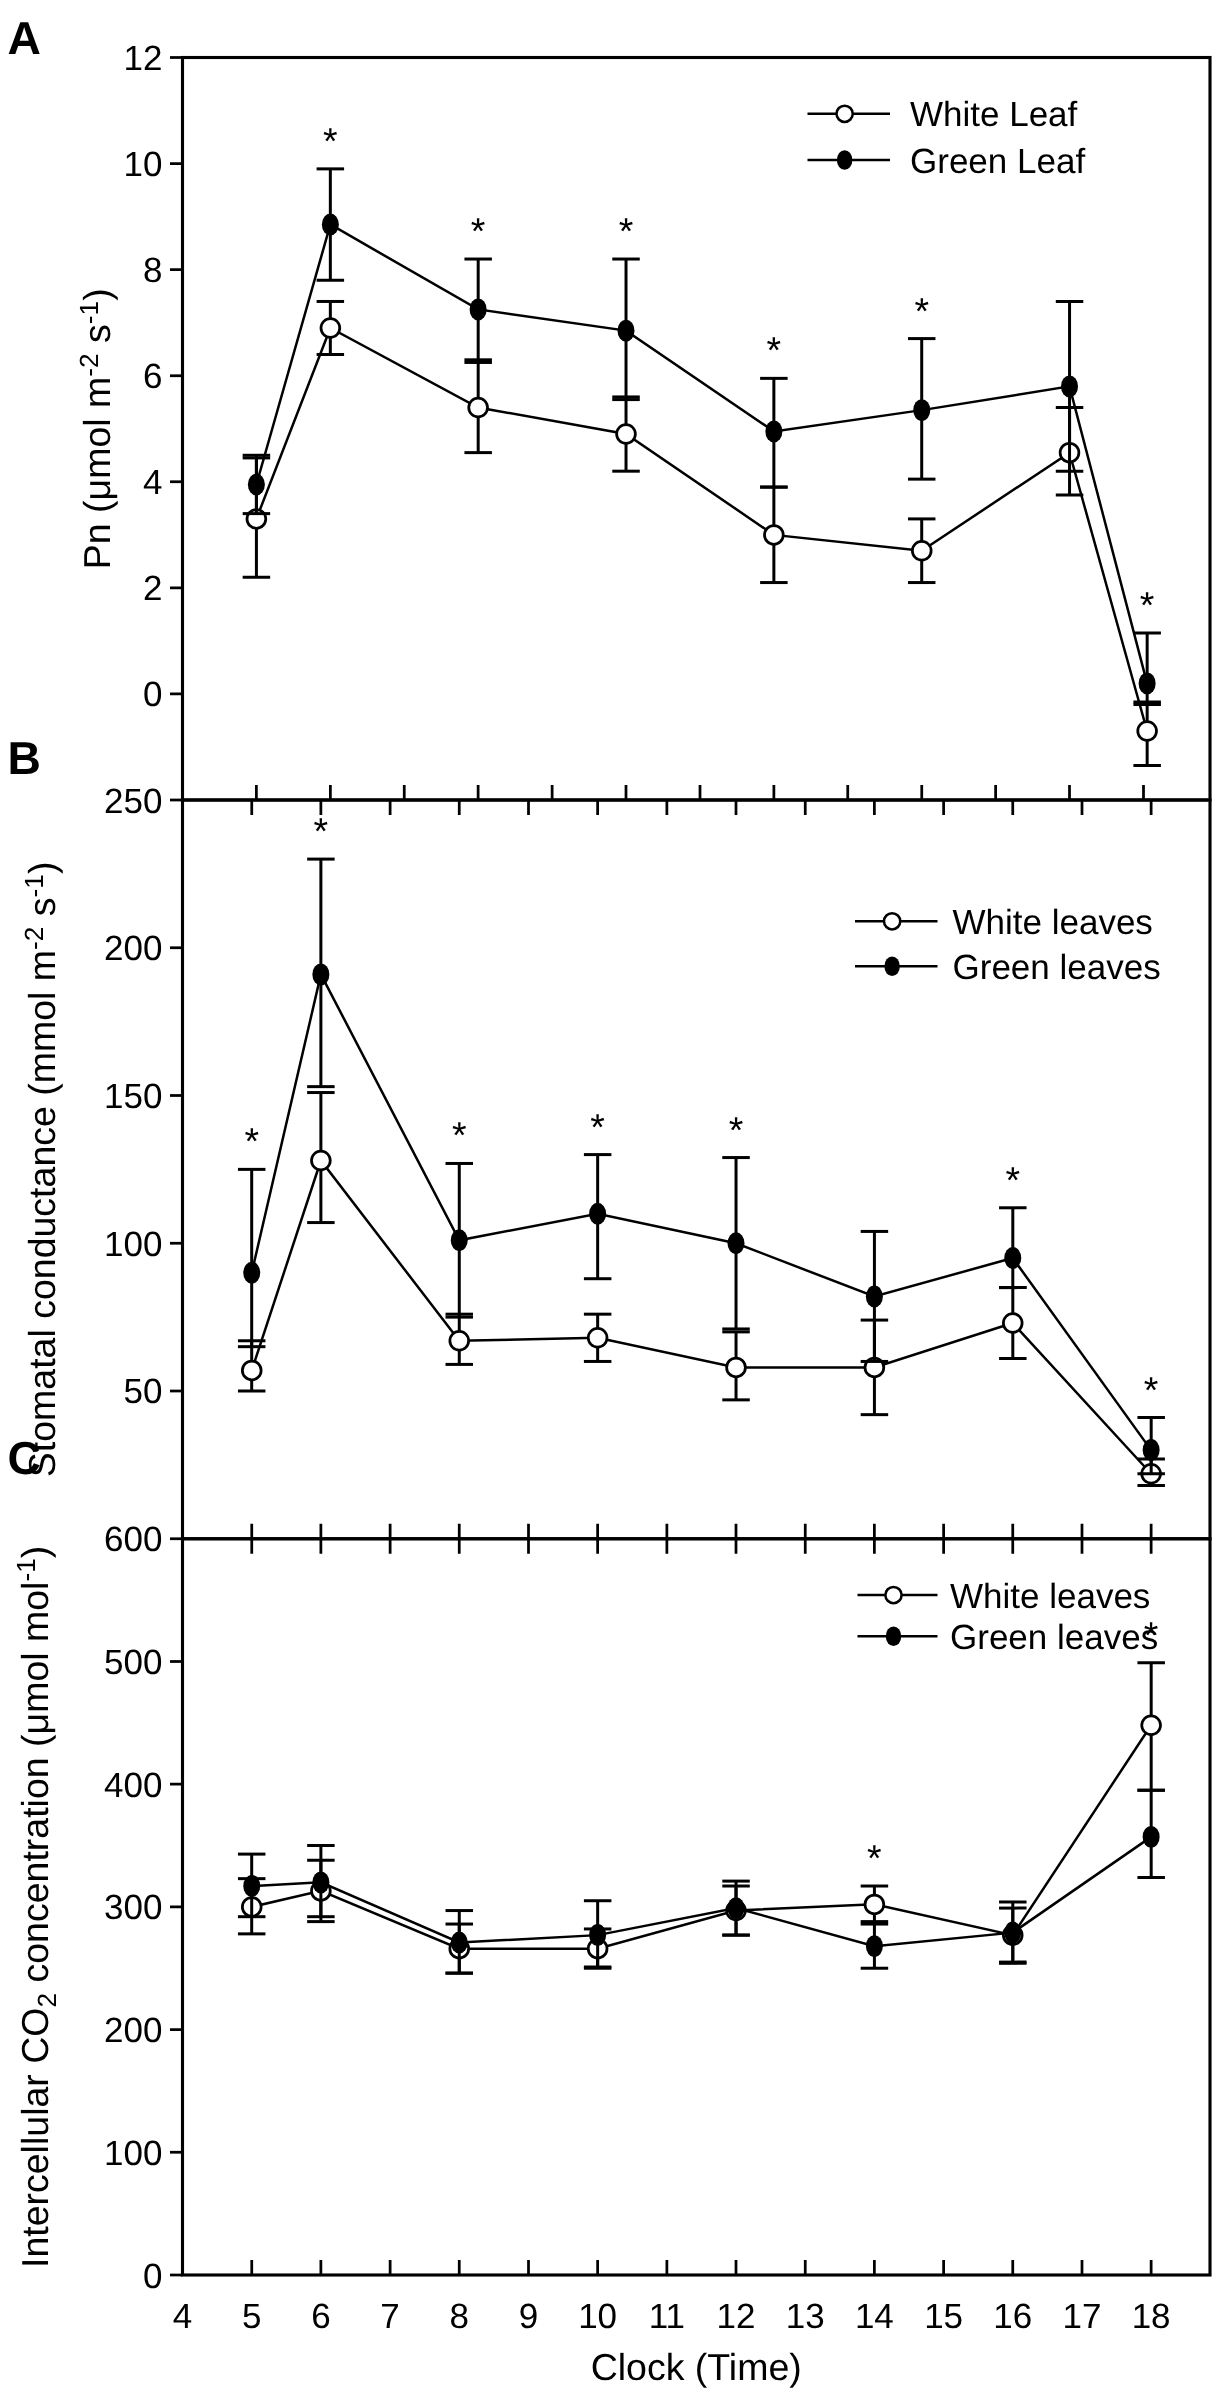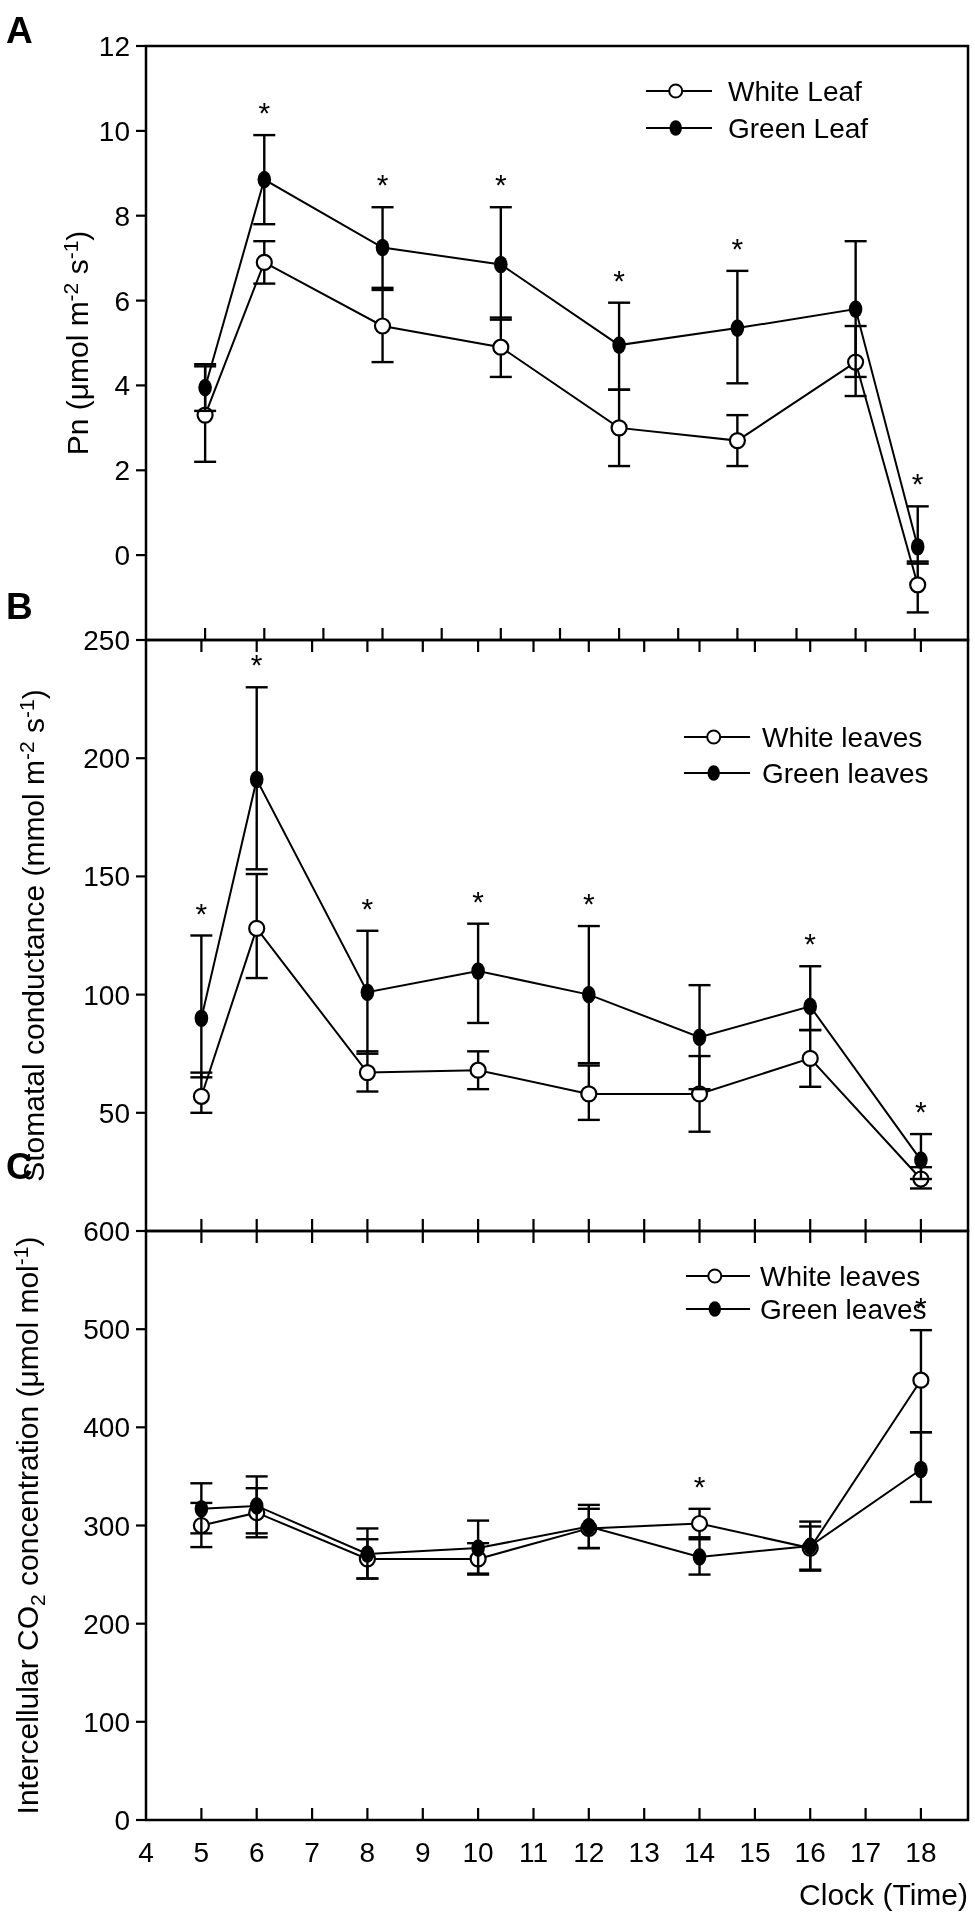--- a/index.html
+++ b/index.html
@@ -3,21 +3,21 @@
 <meta charset="utf-8">
 <style>
   html,body{margin:0;padding:0;background:#ffffff;}
   body{width:975px;height:1917px;position:relative;font-family:"Liberation Sans","DejaVu Sans",sans-serif;}
   .fig{position:absolute;inset:0;background:#ffffff;}
   svg{position:absolute;left:0;top:0;}
   .panel-letter{position:absolute;left:6px;font-size:37px;font-weight:700;color:#000;line-height:1;}
   #letterA{top:12px;}
   #letterB{top:588px;}
   #letterC{top:1148px;}
-  .x-axis-title{position:absolute;left:146px;width:822px;top:1878px;text-align:right;font-size:30px;color:#000;}
+  .x-axis-title{position:absolute;left:146px;width:822px;top:1878px;text-align:center;font-size:30px;color:#000;}
 </style>
 </head>
 <body>
 
 <div class="fig">
   <svg id="chart" width="975" height="1917" viewBox="0 0 975 1917">
       <g>
         <rect x="146" y="46" width="822" height="594" fill="none" stroke="#000000" stroke-width="2.5"></rect>
         <g stroke="#000000" stroke-width="2.2">
           <line x1="205.1" y1="640" x2="205.1" y2="628"></line>

